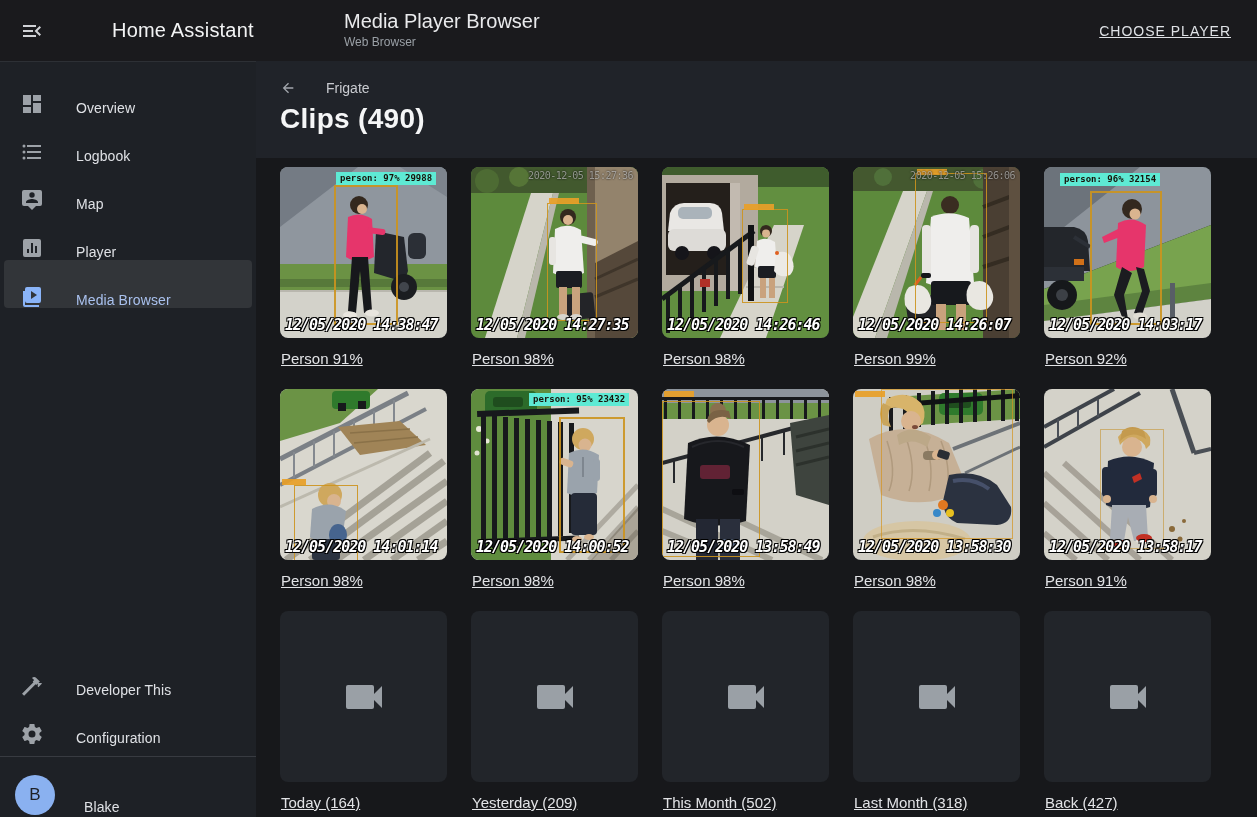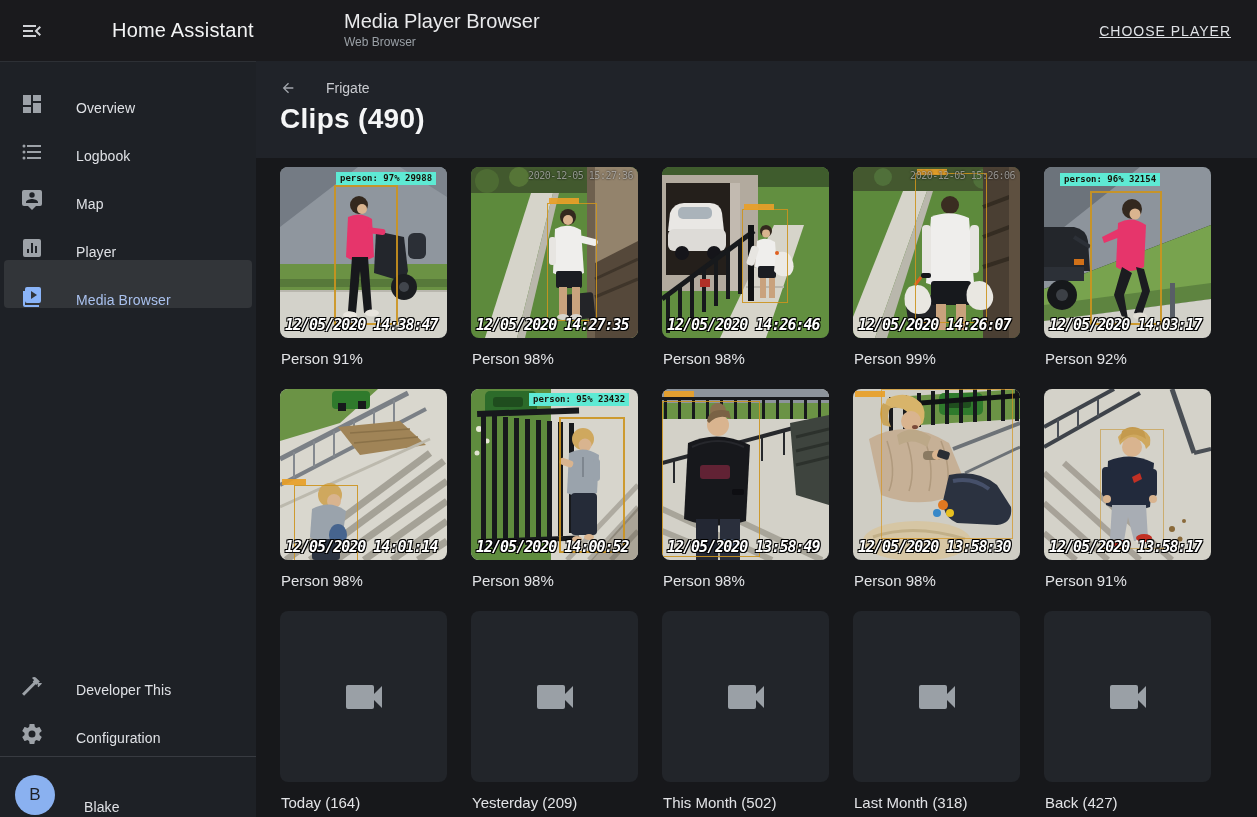--- a/index.html
+++ b/index.html
@@ -43,21 +43,21 @@
   .breadcrumb svg { width:16px; height:16px; fill:#a3a7ad; }
   .breadcrumb-label { font-size:14px; color:#c9cbd0;margin-left:21px; }
   .main-title { margin-top:7px; font-size:28px; font-weight:700; color:#f5f6f7; letter-spacing:.3px; }
 
   .grid { padding:9px 24px 0; display:grid; grid-template-columns:repeat(5,167px);
     column-gap:24px; }
   .clip { margin:0; height:222px; cursor:pointer; }
   .thumb { position:relative; width:167px; height:171px; border-radius:8px; overflow:hidden;
     background:#22252a; }
   .thumb svg.scene { display:block; width:100%; height:100%; }
-  .clabel { margin:12px 1px 0; font-size:15px; color:#e2e3e6; }
+  .clabel { margin:12px 1px 0; font-size:15px; color:#e2e3e6;text-decoration:underline; }
 
   .bbox { position:absolute; border:2px solid rgba(204,148,30,.9); }
   .ptag { position:absolute; background:#5eead4; color:#17130a; font-family:"DejaVu Sans Mono",monospace;
     font-size:9px; font-weight:bold; line-height:13px; padding:0 4px; white-space:nowrap; }
   .minitag { position:absolute; background:rgba(232,160,40,.92); height:6px; width:30px; }
   .ts { position:absolute; left:5px; bottom:4px; font-family:"DejaVu Sans Mono",monospace;
     font-weight:bold; font-style:italic; font-size:15px; color:#fff; white-space:nowrap;
     letter-spacing:-1px;
     text-shadow:1px 1px 0 #000,-1px -1px 0 #000,1px -1px 0 #000,-1px 1px 0 #000; }
   .topts { position:absolute; top:3px; right:5px; font-family:"DejaVu Sans Mono",monospace;

